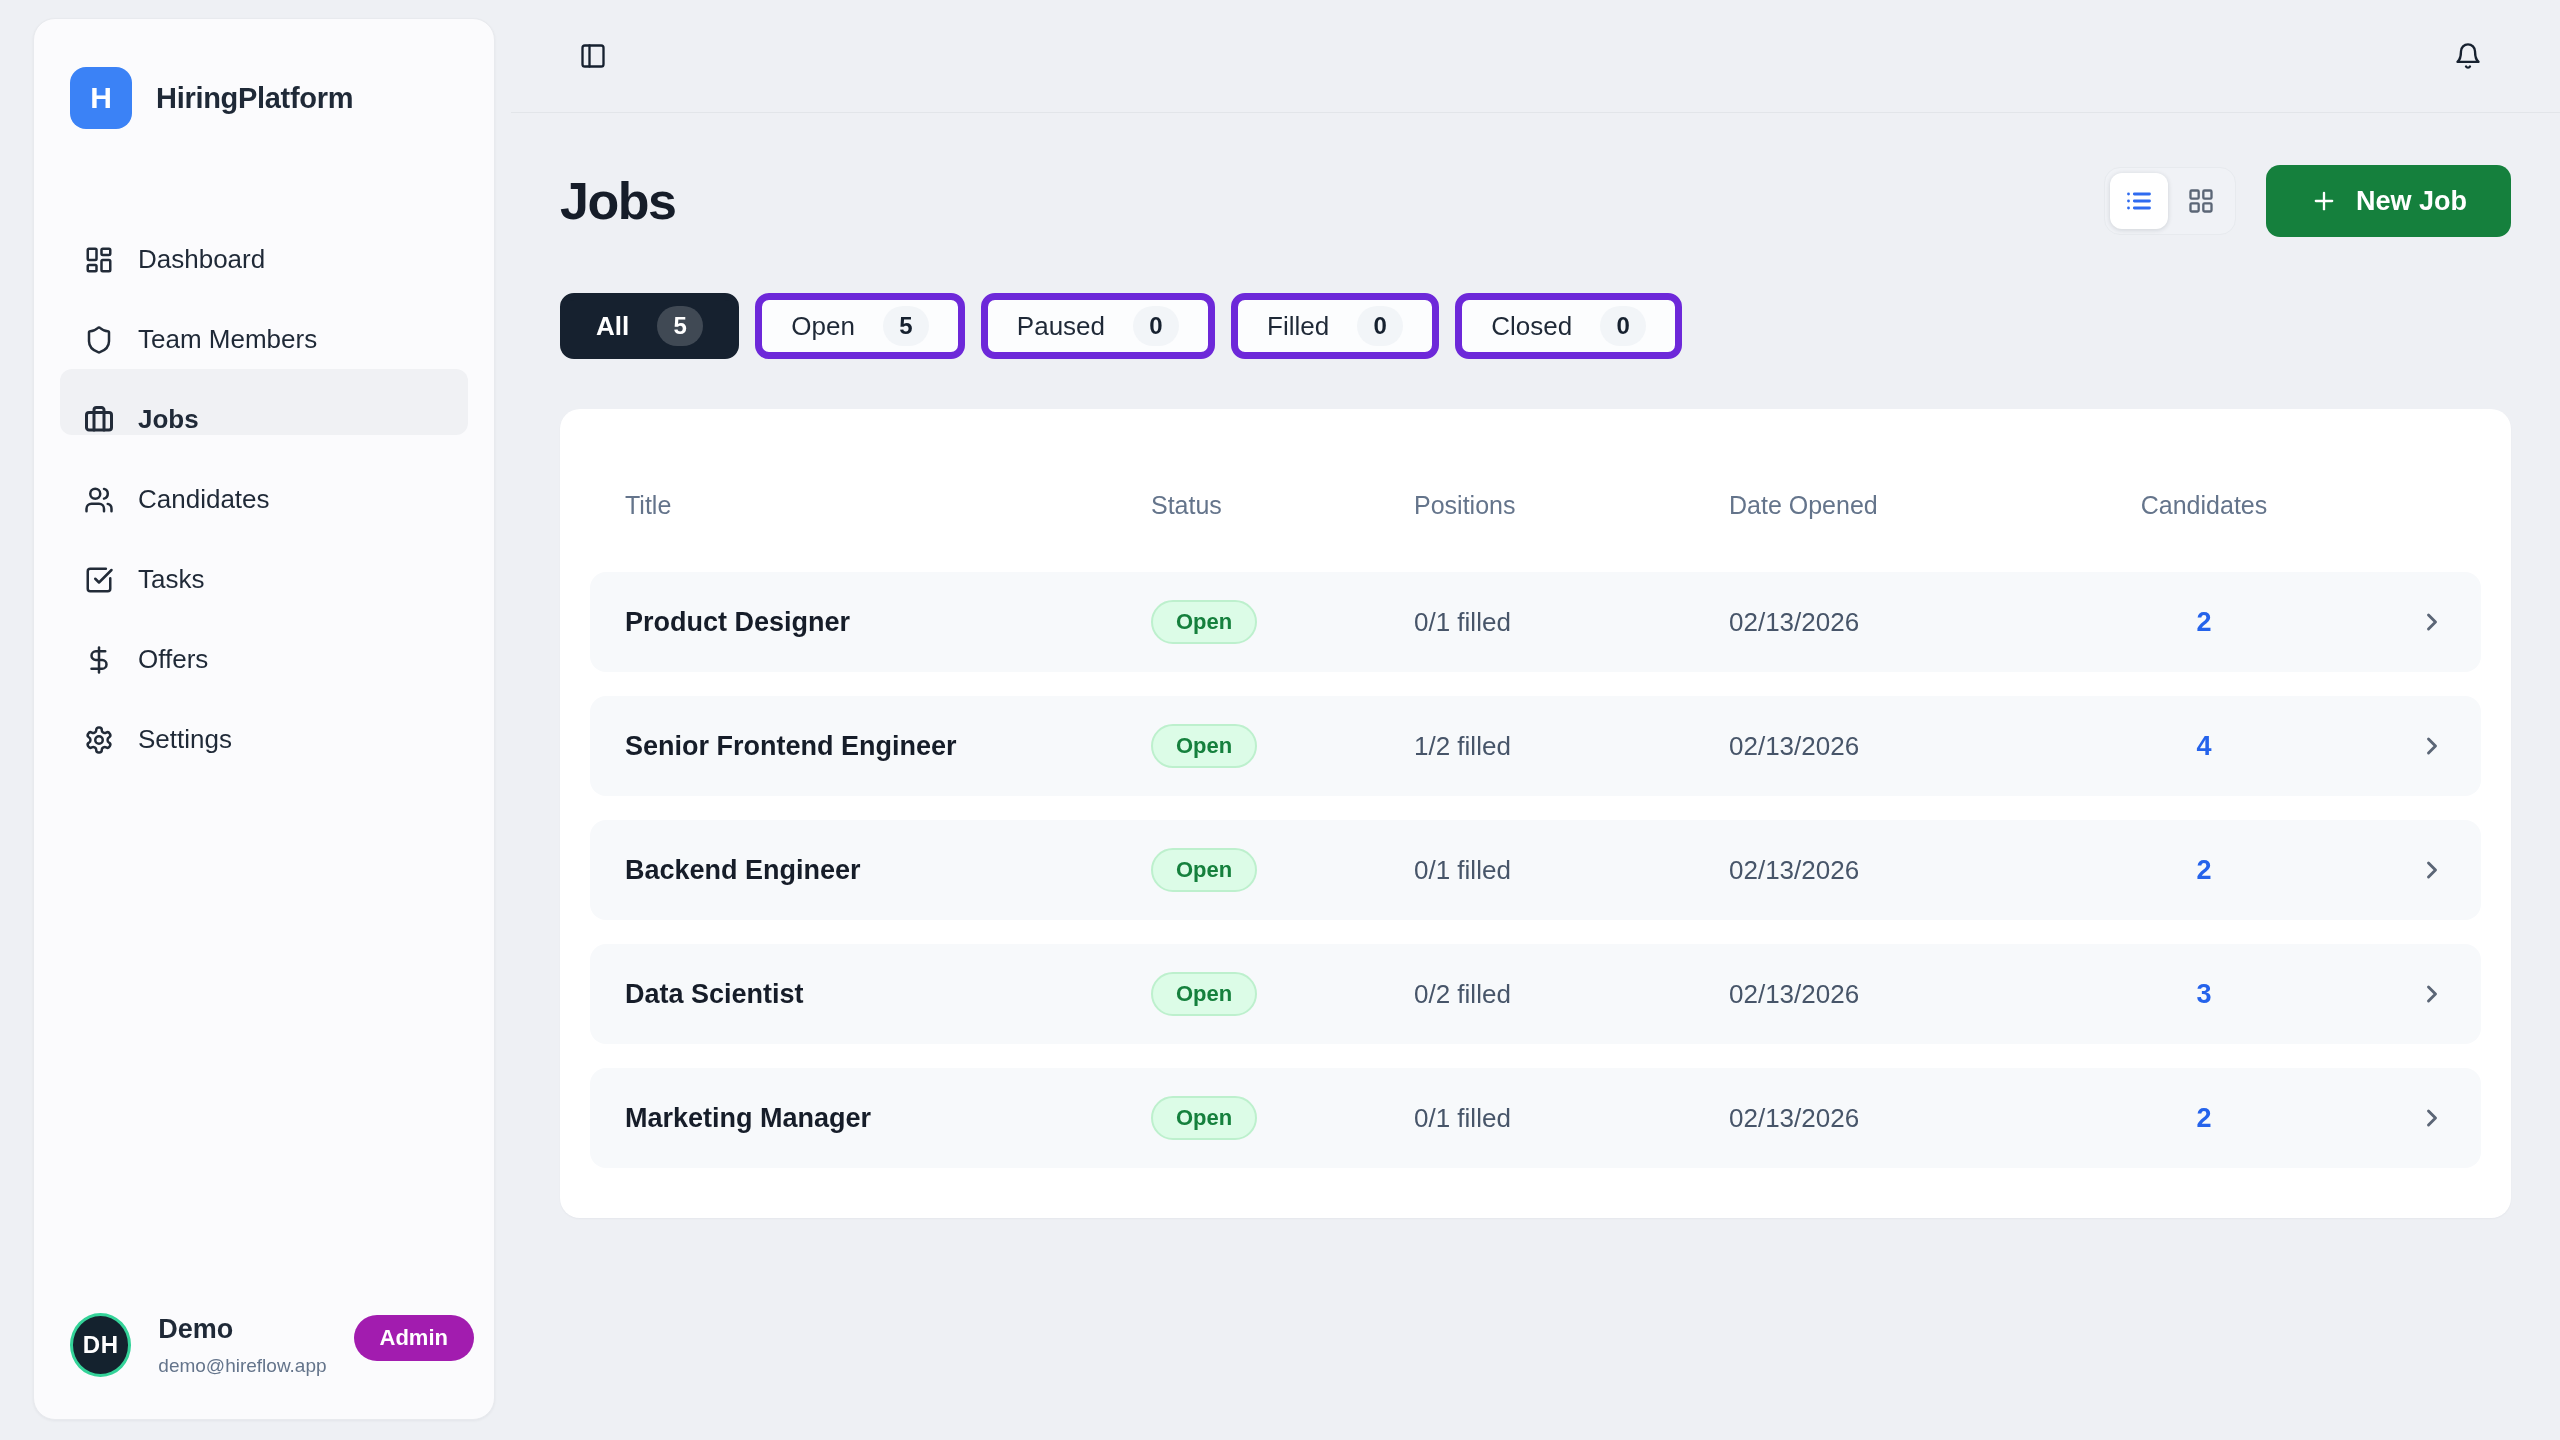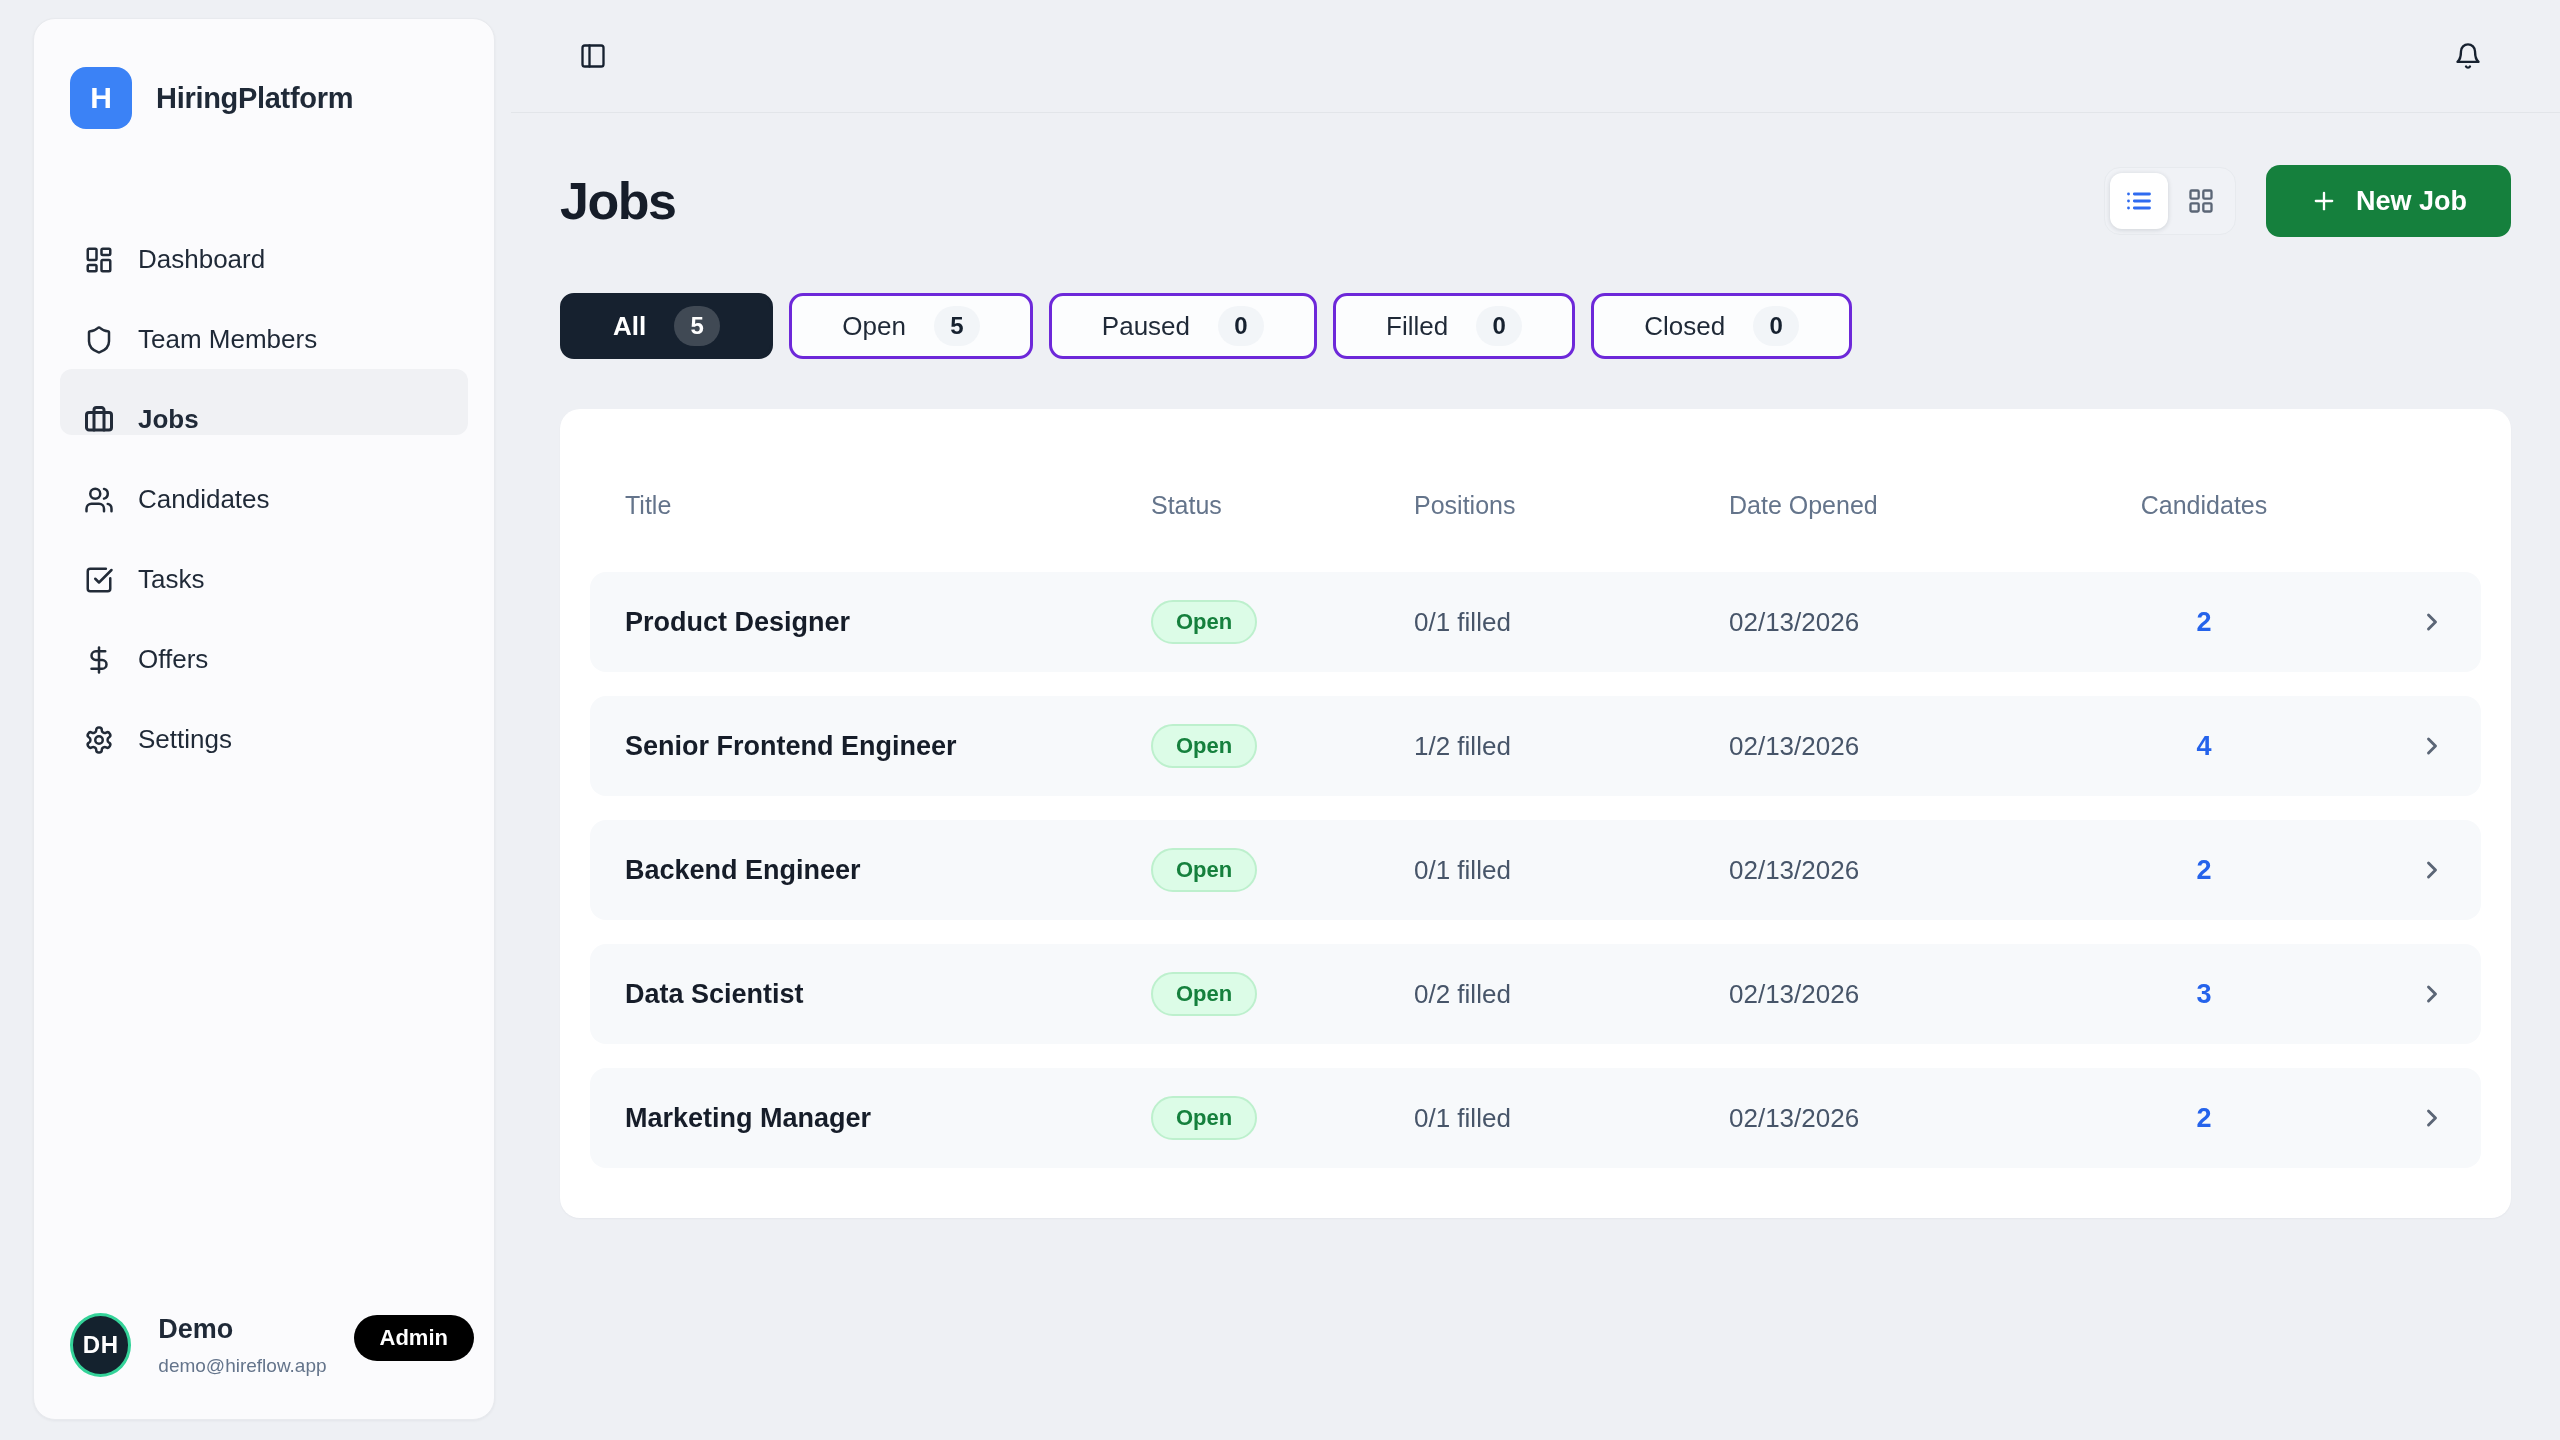--- a/index.html
+++ b/index.html
@@ -46,21 +46,21 @@
     width:64px; height:64px; border-radius:50%;
     background:#14222e; border:3px solid #34d399;
     color:#fff; font-size:24px; font-weight:600;
     display:flex; align-items:center; justify-content:center; letter-spacing:.5px;
   }
   .user-info { display:flex; flex-direction:column; gap:10px; }
   .user-name { font-size:27px; font-weight:600; color:#1f2937; }
   .user-email { font-size:19px; color:#64748b; }
   .role-badge {
     margin-left:auto; align-self:flex-start; margin-top:2px;
-    background:#000000; color:#fff; border-radius:999px;
+    background:#a21caf; color:#fff; border-radius:999px;
     padding:10px 26px; font-size:22px; font-weight:700;
   }
 
   
   .main { position:absolute; left:511px; top:0; right:0; bottom:0; }
   .topbar {
     height:113px; display:flex; align-items:center; justify-content:space-between;
     padding:0 72px 0 62px; border-bottom:1px solid #e2e5e9;
   }
   .icon-btn { background:none; border:none; cursor:pointer; color:#16212f; padding:6px; }
@@ -85,23 +85,23 @@
   .new-job-btn {
     height:72px; padding:0 44px; border:none; border-radius:14px; cursor:pointer;
     background:#15803d; color:#fff; font-size:27px; font-weight:600;
     font-family:inherit; display:flex; align-items:center; gap:18px;
   }
   .new-job-btn svg { width:28px; height:28px; }
 
   
   .filters { margin-top:56px; display:flex; gap:16px; }
   .filter-tab {
-    height:66px; padding:0 50px; border-radius:14px; cursor:pointer;
+    height:66px; padding:0 29px; border-radius:14px; cursor:pointer;
     display:flex; align-items:center; gap:28px;
-    background:#fcfdfe; border:3px solid #6d28d9;
+    background:#fcfdfe; border:7px solid #6d28d9;
     font-family:inherit; font-size:26px; font-weight:500; color:#1f2937;
   }
   .filter-count {
     min-width:46px; padding:6px 16px; border-radius:999px; text-align:center;
     background:#f2f5f8; font-size:24px; font-weight:600; color:#16212f;
   }
   .filter-tab.active { background:#16212f; border-color:#16212f; color:#fff; font-weight:600; }
   .filter-tab.active .filter-count { background:rgba(255,255,255,.18); color:#fff; }
 
   

